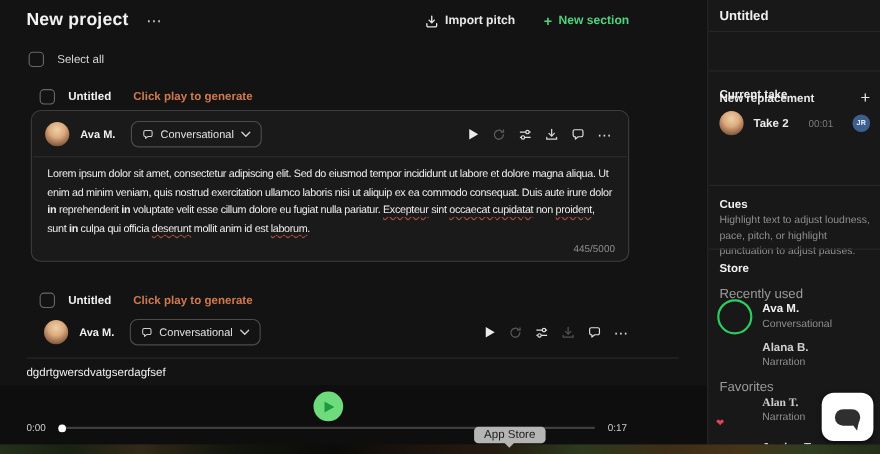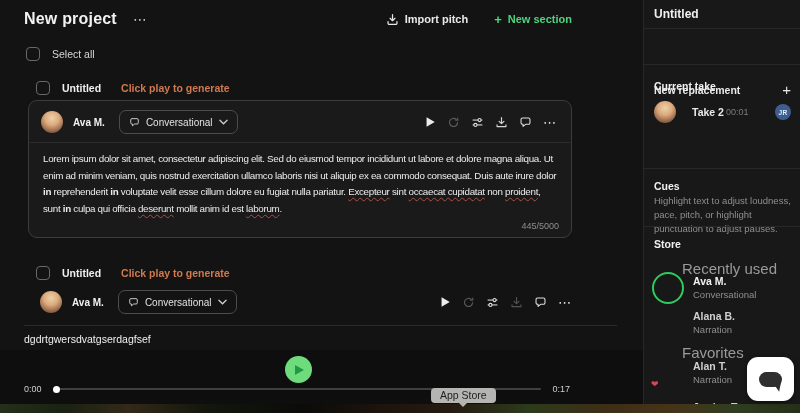--- a/index.html
+++ b/index.html
@@ -64,31 +64,31 @@
   .sidebar { position:absolute; left:643px; top:0; width:157px; height:404px; background:#181818;
              border-left:1px solid #272727; overflow:hidden; }
   .sb-div { position:absolute; left:0; width:157px; height:1px; background:#272727; }
   .sb-title { position:absolute; left:10px; top:7px; font-size:12px; font-weight:700; color:#f0f0f0; }
   .sb-row-newrepl { position:absolute; left:10px; top:40px; width:137px; display:flex;
                     align-items:center; font-size:10.5px; font-weight:600; color:#eaeaea; cursor:pointer;margin-top:41px; }
   .sb-plus { margin-left:auto; font-size:15px; font-weight:400; color:#e8e8e8; }
   .sb-h { position:absolute; left:10px; font-size:10.5px; font-weight:700; color:#f0f0f0; }
   .take-row { position:absolute; left:10px; top:101px; width:137px; display:flex; align-items:center; }
   .take-row .avatar { width:22px; height:22px; }
-  .take-name { font-size:10.5px; font-weight:600; color:#eaeaea; margin-left:16px; }
-  .take-dur { font-size:9px; color:#7d7d7d; margin-left:2px; }
+  .take-name { font-size:10.5px; font-weight:600; color:#eaeaea; margin-left:9px; }
+  .take-dur { font-size:9px; color:#7d7d7d; margin-left:18px; }
   .take-badge { margin-left:auto; width:16px; height:16px; border-radius:50%; background:#3c5f8f;
                 color:#e8eefc; font-size:6.5px; font-weight:700; display:flex; align-items:center;
                 justify-content:center; letter-spacing:.3px; }
   .sb-button { position:absolute; left:8px; top:131px; width:141px; height:22px; background:#2b2b2b;
                border:none; border-radius:7px; color:#dcdcdc; font-family:inherit; font-size:10.5px;
                font-weight:700; cursor:pointer; }
   .sb-help { position:absolute; left:10px; top:194px; width:140px; font-size:9.5px; line-height:1.45;
              color:#8f8f8f; }
-  .sb-sub { position:absolute; left:10px; font-size:15px; color:#9a9a9a;margin-left:28px; }
+  .sb-sub { position:absolute; left:10px; font-size:12px; color:#9a9a9a; }
   .voice-item { position:absolute; left:8px; width:141px; display:flex; align-items:center; gap:9px; cursor:pointer; }
   .vwrap { position:relative; width:32px; height:32px; border-radius:50%; border:2px solid transparent;
            padding:1px; flex:none; }
   .vwrap.sel { border-color:#2ecc5e; }
   .vavatar { width:26px; height:26px; border-radius:50%;
     background:radial-gradient(circle at 50% 32%, #ecd2a8 0%, #dcab7e 38%, #ab7a58 62%, #6e4f38 85%, #503c2c 100%); }
   .vavatar.dim { filter:saturate(.45) brightness(.75); }
   .vavatar.man { background:radial-gradient(circle at 50% 38%, #c79872 0%, #9a6b4c 45%, #4e392b 72%, #2c241e 100%); }
   .vheart { position:absolute; left:-3px; bottom:-2px; font-size:9px; color:#e04358; line-height:1; }
   .vname { font-size:10.5px; font-weight:700; color:#f0f0f0; line-height:1.3; }
@@ -293,21 +293,21 @@
     </div>
 
     <div class="sb-sub" style="top:344px;">Favorites</div>
 
     <div class="voice-item" style="top:357px;">
       <span class="vwrap" style="position:relative;">
         <span class="vavatar man dim"></span>
         <span class="vheart">❤</span>
       </span>
       <span>
-        <div class="vname" style="color:#cfcfcf;">Alan T.</div>
+        <div class="vname" style="color:#cfcfcf;font-family:Liberation Serif, serif;">Alan T.</div>
         <div class="vstyle">Narration</div>
       </span>
     </div>
 
     <div class="voice-item" style="top:392px;">
       <span class="vwrap"><span class="vavatar dim"></span></span>
       <span>
         <div class="vname" style="color:#cfcfcf;">Jordan T.</div>
       </span>
     </div>

